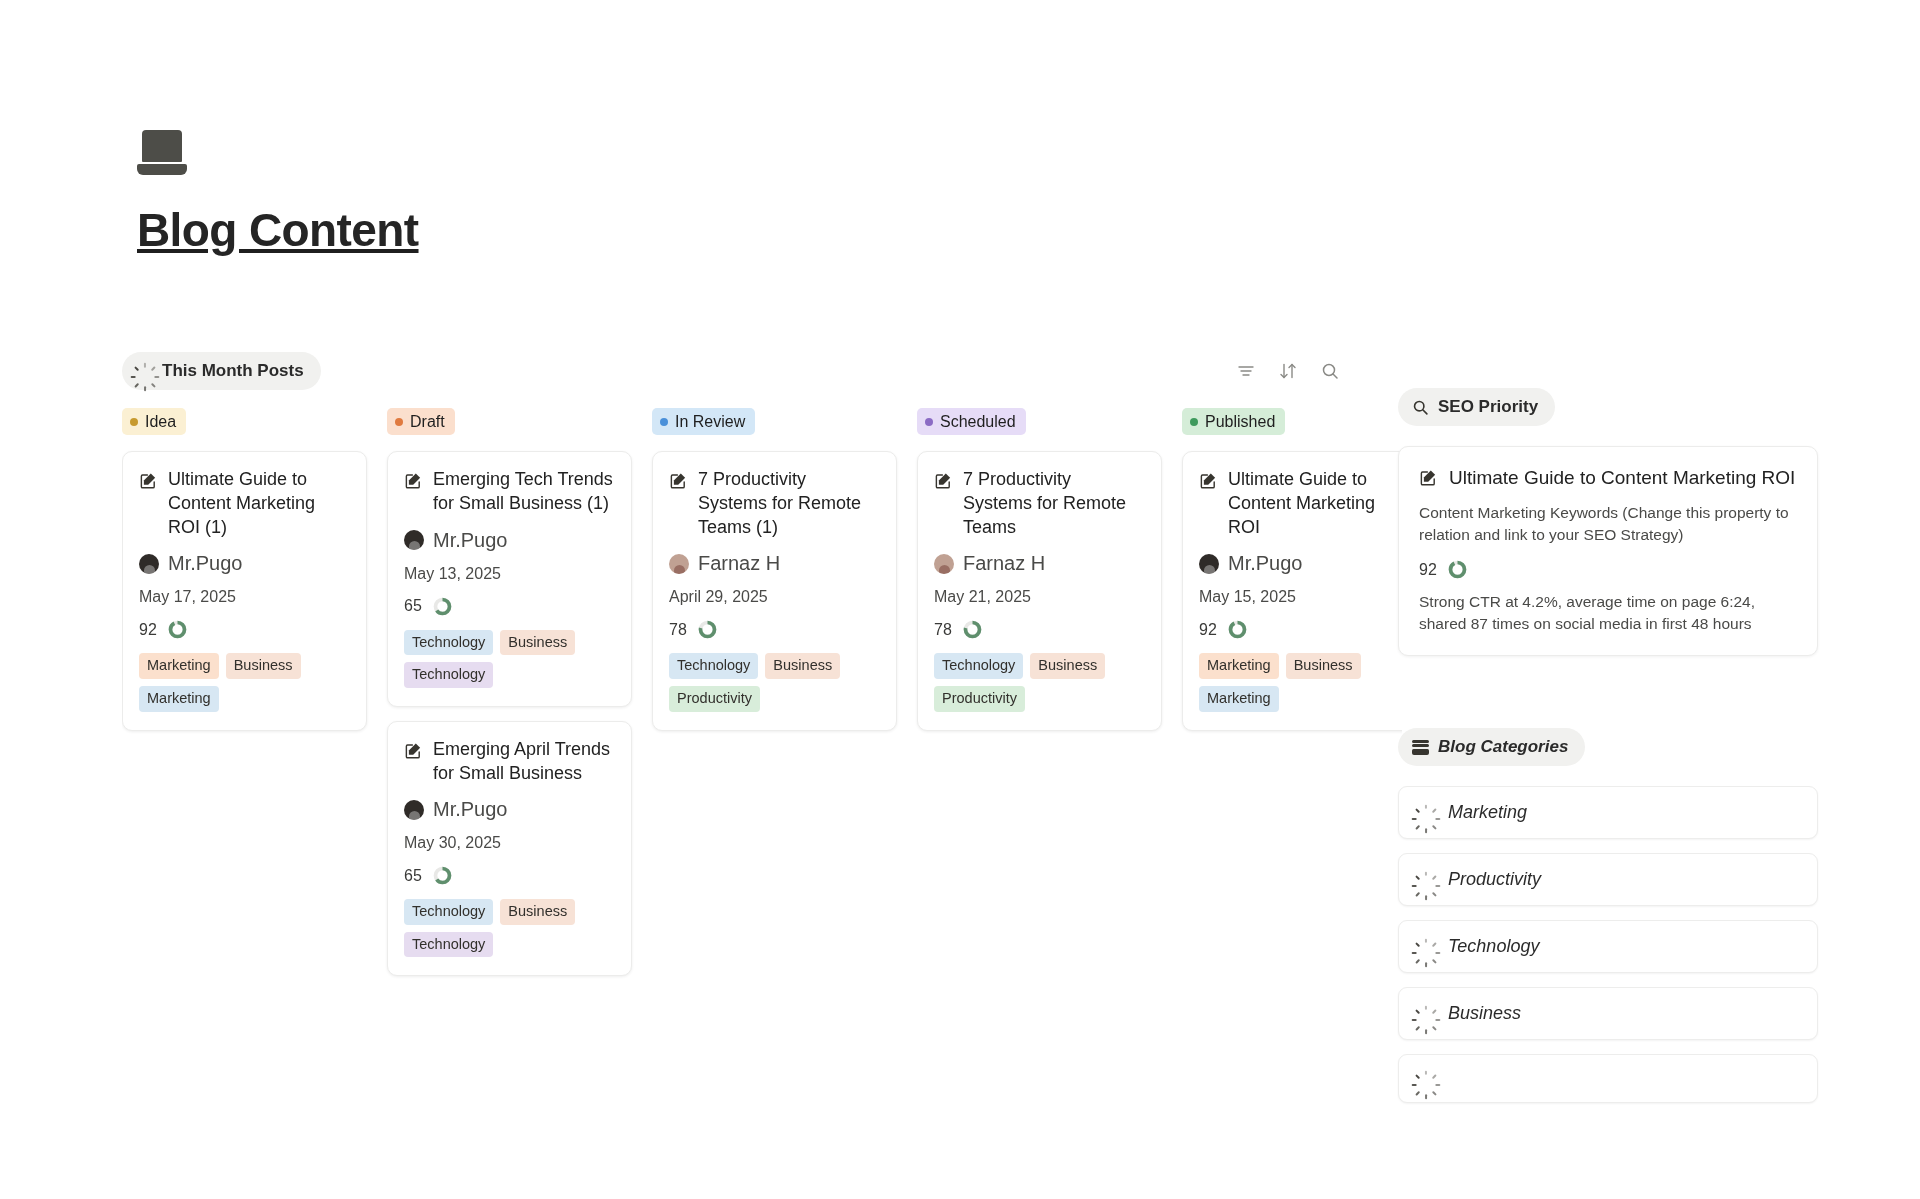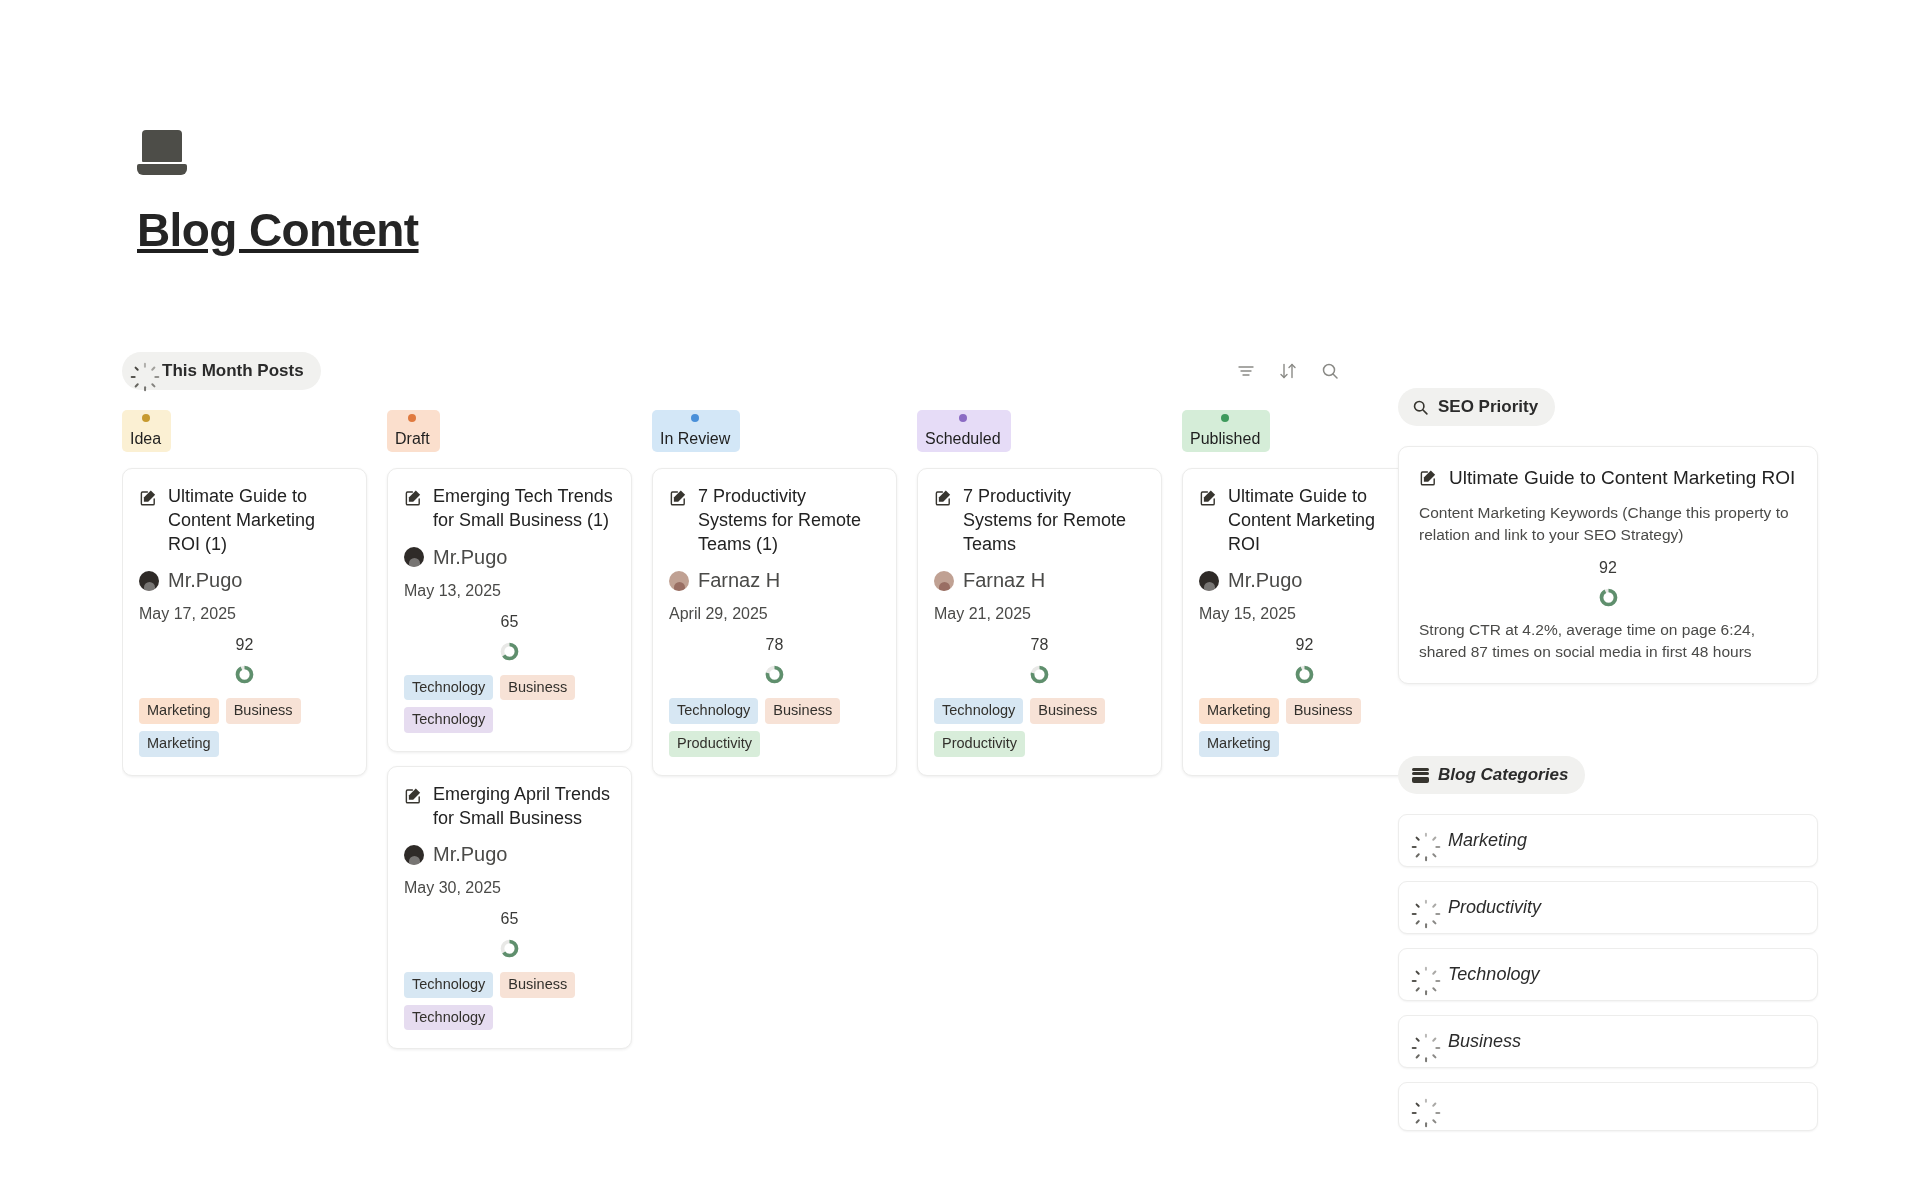--- a/index.html
+++ b/index.html
@@ -55,21 +55,21 @@
   .board {
     position: absolute; left: 122px; top: 408px;
     width: 1280px; height: 760px;
     display: flex; gap: 20px; overflow: hidden;
   }
   .column { width: 245px; flex: none; }
   .col-header { margin-bottom: 16px; }
   .status-pill {
     display: inline-flex; align-items: center; gap: 7px;
     border-radius: 5px; padding: 4px 10px 4px 8px;
-    font-size: 16px; font-weight: 500; line-height: 1.2; flex-direction: column;
+    font-size: 16px; font-weight: 500; line-height: 1.2;
   }
   .status-dot { width: 8px; height: 8px; border-radius: 50%; flex: none; }
 
   .card {
     background: #ffffff; border: 1px solid #ececeb; border-radius: 10px;
     box-shadow: 0 1px 3px rgba(15,15,15,0.07);
     padding: 16px 16px 18px 16px; margin-bottom: 14px;
   }
   .card-title-row { display: flex; gap: 10px; align-items: flex-start; }
   .edit-icon { width: 19px; height: 19px; flex: none; margin-top: 3px; color: #37352f; }
@@ -84,21 +84,21 @@
   .avatar::after {
     content: ""; position: absolute; left: 50%; top: 55%;
     width: 11px; height: 11px; margin-left: -5.5px;
     border-radius: 50% 50% 45% 45%; background: rgba(255,255,255,0.35);
   }
   .avatar.farnaz::after { background: rgba(120,70,60,0.55); }
   .author { font-size: 20px; color: #4a4a48; }
 
   .card-date { margin-top: 13px; font-size: 16px; color: #4a4a48; }
 
-  .score-row { display: flex; align-items: center; gap: 10px; margin-top: 13px; flex-direction: column; }
+  .score-row { display: flex; align-items: center; gap: 10px; margin-top: 13px; }
   .score-val { font-size: 16px; color: #3a3a38; }
   .ring { width: 21px; height: 21px; display: block; }
 
   .tags { display: flex; flex-wrap: wrap; gap: 7px; margin-top: 13px; }
   .tag {
     border-radius: 4px; padding: 3px 8px; font-size: 14.5px; line-height: 1.35;
     white-space: nowrap; color: #32302c;
   }
 
   

